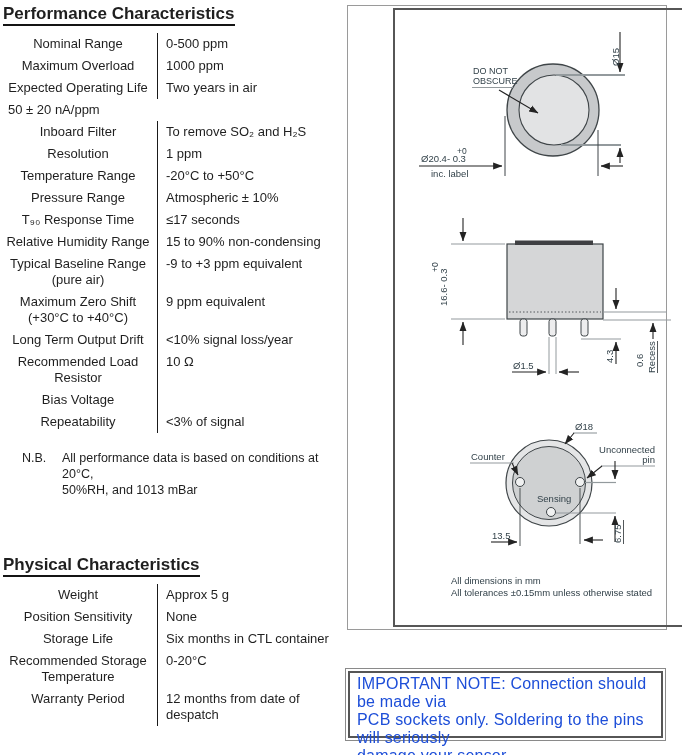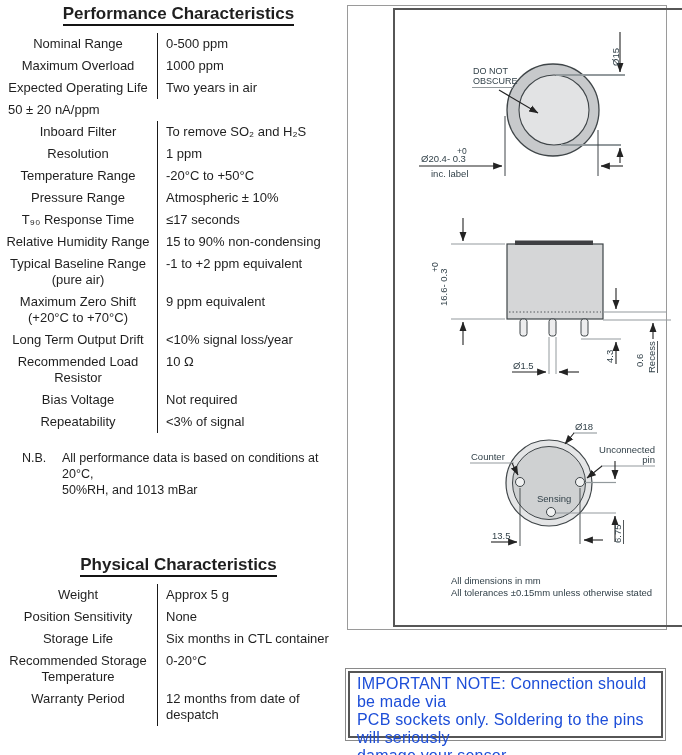--- a/index.html
+++ b/index.html
@@ -3,21 +3,21 @@
 <meta charset="utf-8">
 <style>
   html,body{margin:0;padding:0;background:#ffffff;}
   body{
     width:682px;height:755px;position:relative;overflow:hidden;
     font-family:"Liberation Sans","DejaVu Sans",sans-serif;
     color:#1f1f1f;-webkit-font-smoothing:antialiased;
   }
   
   .left-col{position:absolute;left:0;top:0;width:345px;}
-  .sec-title{font-size:17px;font-weight:bold;text-align:center;margin:4px 0 9px 12px;}
+  .sec-title{font-size:17px;font-weight:bold;margin:4px 0 9px 3px;}
   .sec-title span{border-bottom:2px solid #141414;padding-bottom:1px;}
   .spec-table{width:100%;}
   .spec-row{display:grid;grid-template-columns:158px 1fr;}
   .spec-cell{font-size:13px;line-height:16px;padding:3px 0;white-space:pre-line;}
   .spec-label{text-align:center;padding-right:1px;border-right:1.5px solid #1a1a1a;}
   .spec-value{padding-left:8px;}
   .nb{display:flex;margin-top:17px;font-size:12.5px;line-height:16px;margin-left:14px;}
   .nb-prefix{width:40px;flex:none;padding-left:8px;}
   .nb-text{flex:1;white-space:pre-line;}
   .phys-title{margin-top:57px;}
@@ -91,43 +91,42 @@
       </div>
 
       <div class="spec-row">
         <div class="spec-cell spec-label">Relative Humidity Range</div>
         <div class="spec-cell spec-value">15 to 90% non-condensing</div>
       </div>
 
       <div class="spec-row">
         <div class="spec-cell spec-label">Typical Baseline Range
 (pure air)</div>
-        <div class="spec-cell spec-value">-1 to +2 ppm equivalent</div>
+        <div class="spec-cell spec-value">-9 to +3 ppm equivalent</div>
       </div>
 
       <div class="spec-row">
         <div class="spec-cell spec-label">Maximum Zero Shift
-(+20°C to +70°C)</div>
+(+30°C to +40°C)</div>
         <div class="spec-cell spec-value">9 ppm equivalent</div>
       </div>
 
       <div class="spec-row">
         <div class="spec-cell spec-label">Long Term Output Drift</div>
         <div class="spec-cell spec-value">&lt;10% signal loss/year</div>
       </div>
 
       <div class="spec-row">
         <div class="spec-cell spec-label">Recommended Load
 Resistor</div>
         <div class="spec-cell spec-value">10 Ω</div>
       </div>
 
       <div class="spec-row">
         <div class="spec-cell spec-label">Bias Voltage</div>
-        <div class="spec-cell spec-value">Not required</div>
       </div>
 
       <div class="spec-row">
         <div class="spec-cell spec-label">Repeatability</div>
         <div class="spec-cell spec-value">&lt;3% of signal</div>
       </div>
 
     </div>
 
   <div class="nb">

